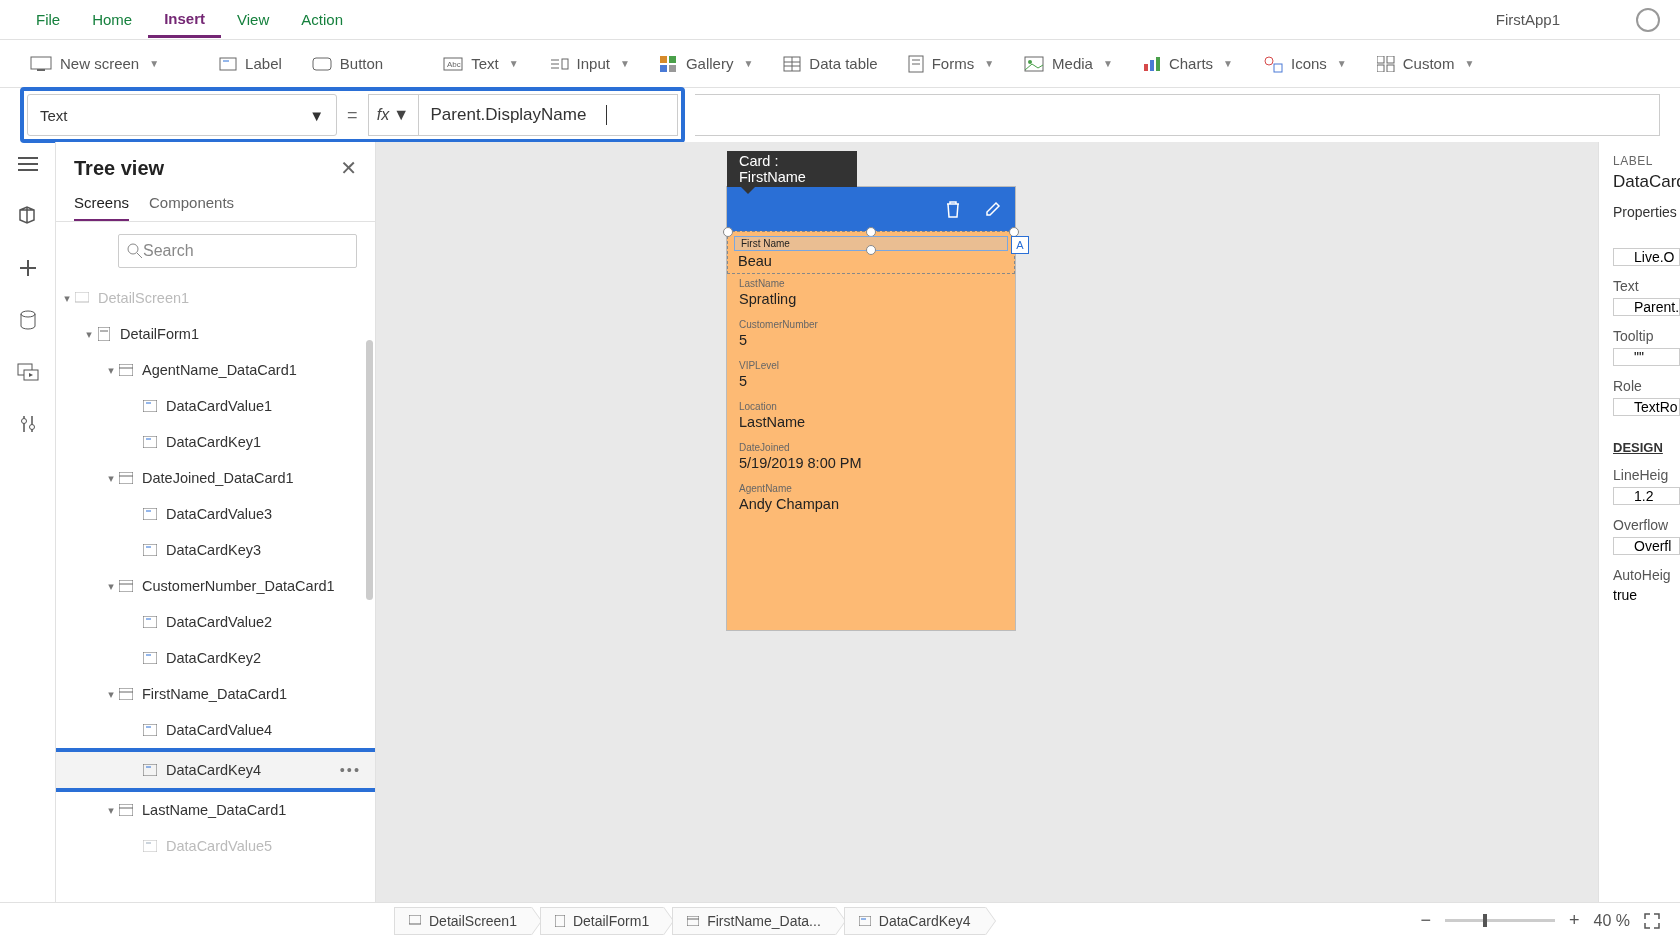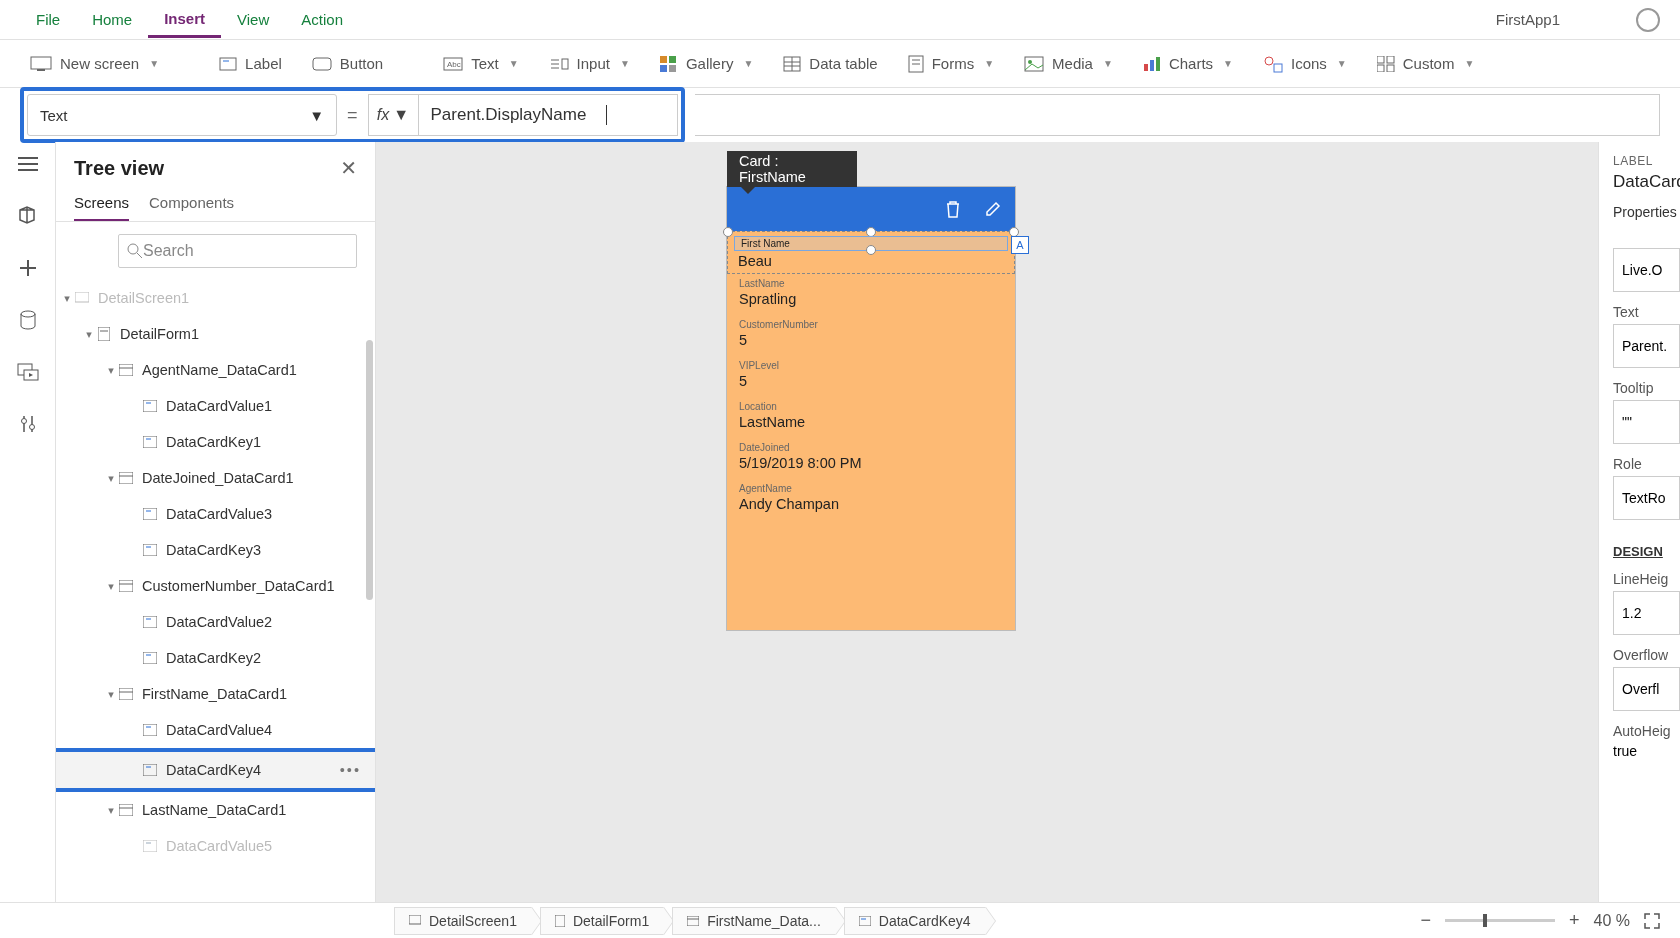--- a/index.html
+++ b/index.html
@@ -72,21 +72,21 @@
 .field .flabel{ font-size:10px; color:#666;}
 .field .fval{ font-size:14.5px; color:#222; margin-top:2px;}
 .field-sel .flabel{ color:#222;}
 
 
 .props { width:82px; border-left:1px solid #e1e1e1; padding:12px 0 0 14px; background:#fff; overflow:hidden;}
 .props .plabel{ font-size:12px; color:#666; text-transform:uppercase; letter-spacing:0.5px;}
 .props .pname{ font-size:17px; color:#222; margin:4px 0 12px;}
 .props .ptab{ font-size:14px; color:#333; margin-bottom:28px;}
 .props .pfield-label{ font-size:14px; color:#555; margin-top:12px;}
-.props .pfield-val{ border:1px solid #ccc; height:44px; display:flex; align-items:center; padding:0 8px; font-size:14px; margin-top:4px; white-space:nowrap; overflow:hidden;}
+.props .pfield-val{ border:1px solid #ccc; height:18px; display:flex; align-items:center; padding:0 20px; font-size:14px; margin-top:4px; white-space:nowrap; overflow:hidden;}
 .props .psection{ font-size:13px; font-weight:600; color:#333; margin-top:24px;text-decoration:underline;}
 
 
 .statusbar { height:36px; border-top:1px solid #e1e1e1; display:flex; align-items:center; padding:0 10px; gap:8px; position:relative;}
 .crumb { display:flex; align-items:center; gap:8px; font-size:14px; color:#444; height:28px; padding:0 14px; border:1px solid #ddd; background:#fafafa; position:relative;}
 .crumb::after{ content:''; position:absolute; right:-10px; top:-1px; width:0; height:0; border-top:14px solid transparent; border-bottom:14px solid transparent; border-left:10px solid #fafafa;}
 .crumb::before{ content:''; position:absolute; right:-11px; top:-1px; width:0; height:0; border-top:14px solid transparent; border-bottom:14px solid transparent; border-left:10px solid #ddd;}
 .zoom { position:absolute; right:20px; display:flex; align-items:center; gap:14px; color:#555;}
 .zoom .track{ width:110px; height:3px; background:#ccc; position:relative;}
 .zoom .thumb{ position:absolute; left:38px; top:-5px; width:4px; height:13px; background:#555;}

